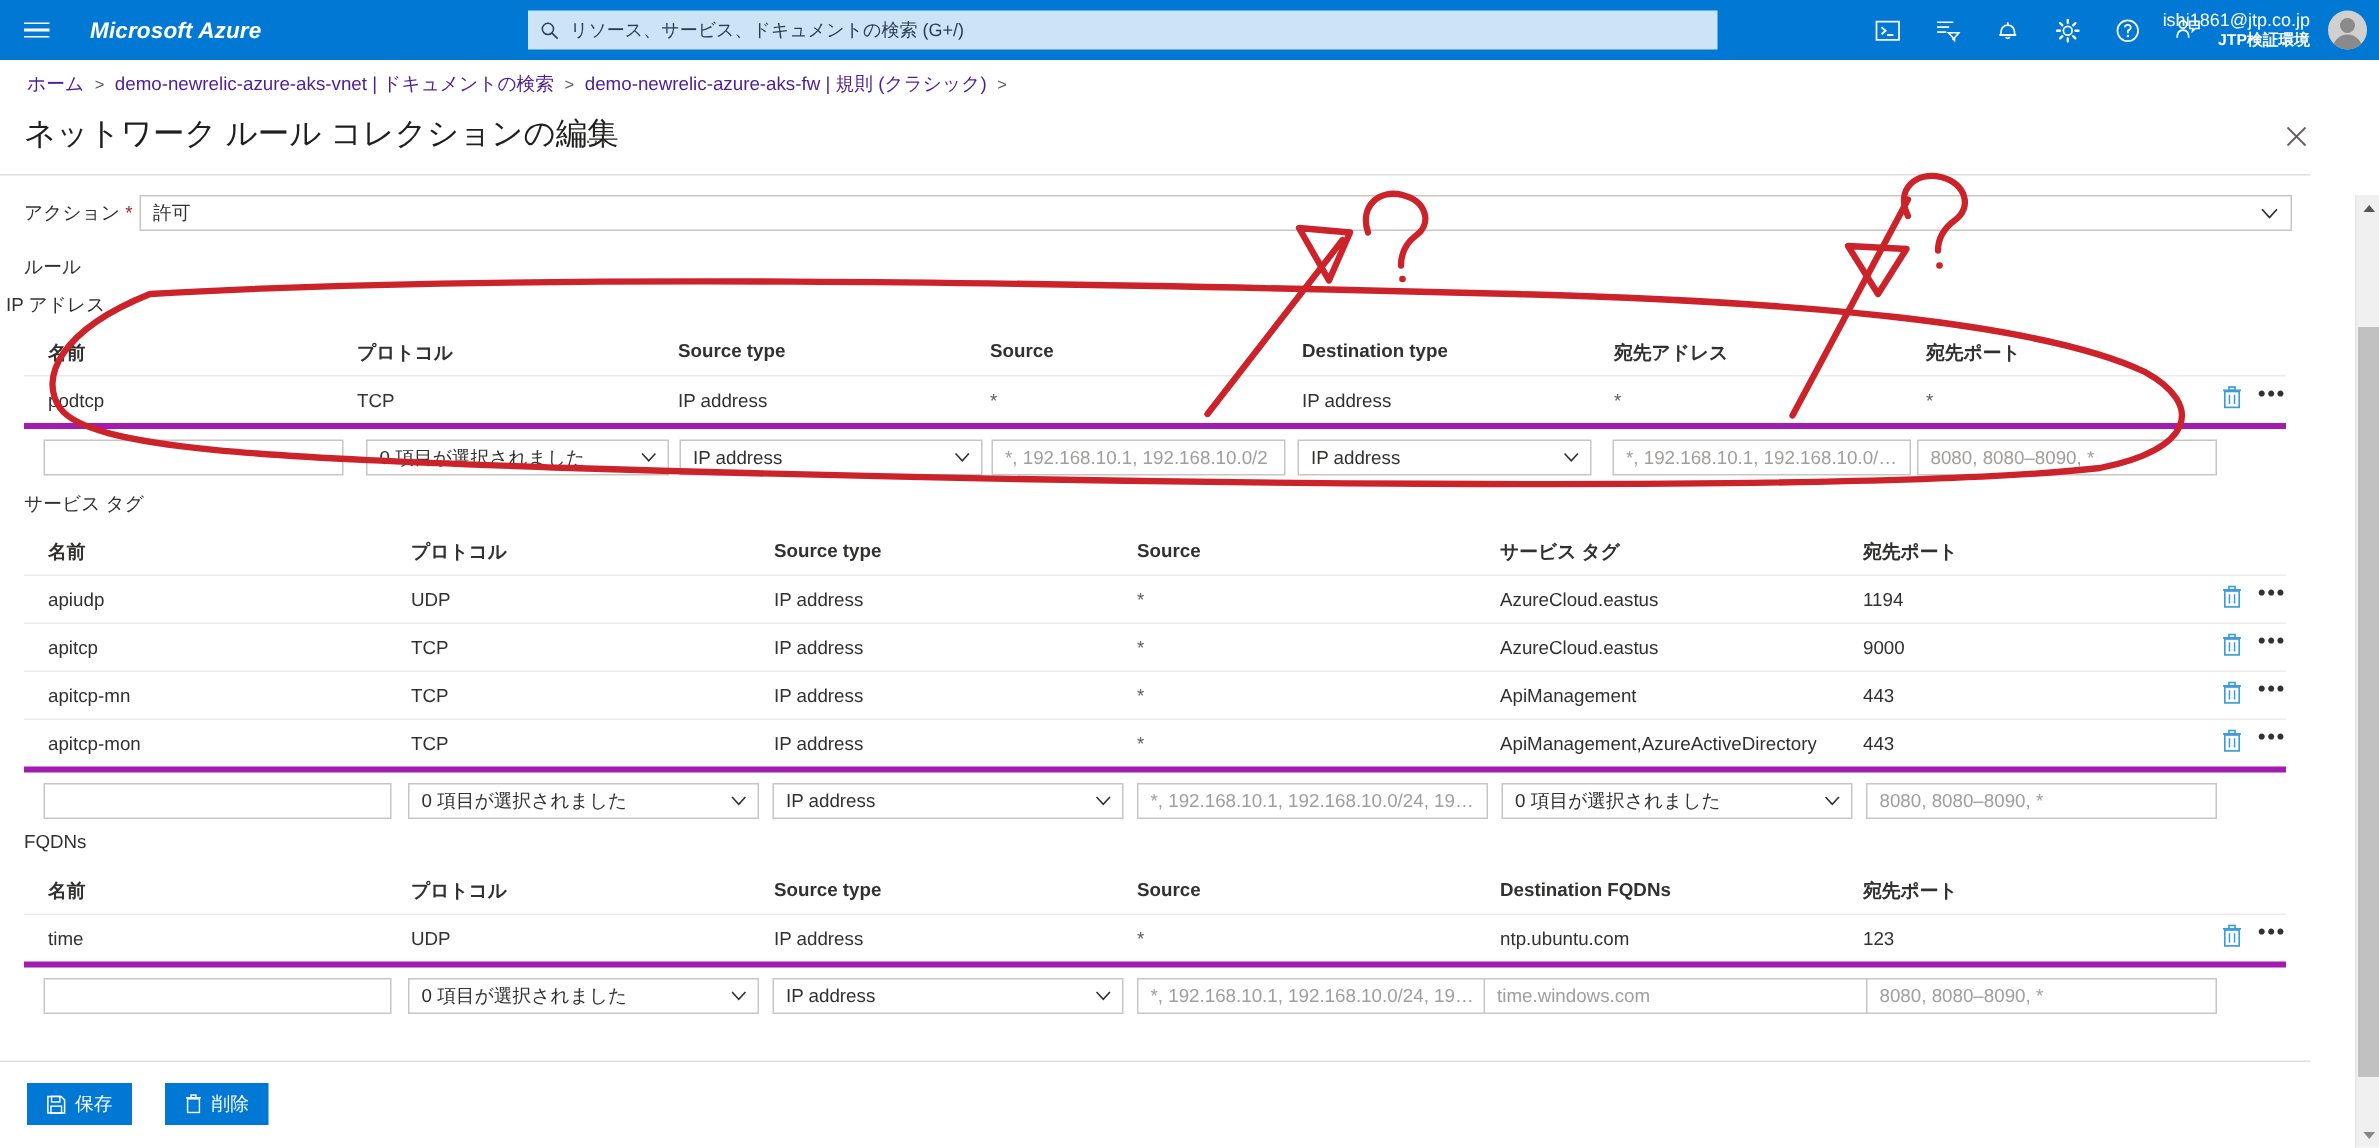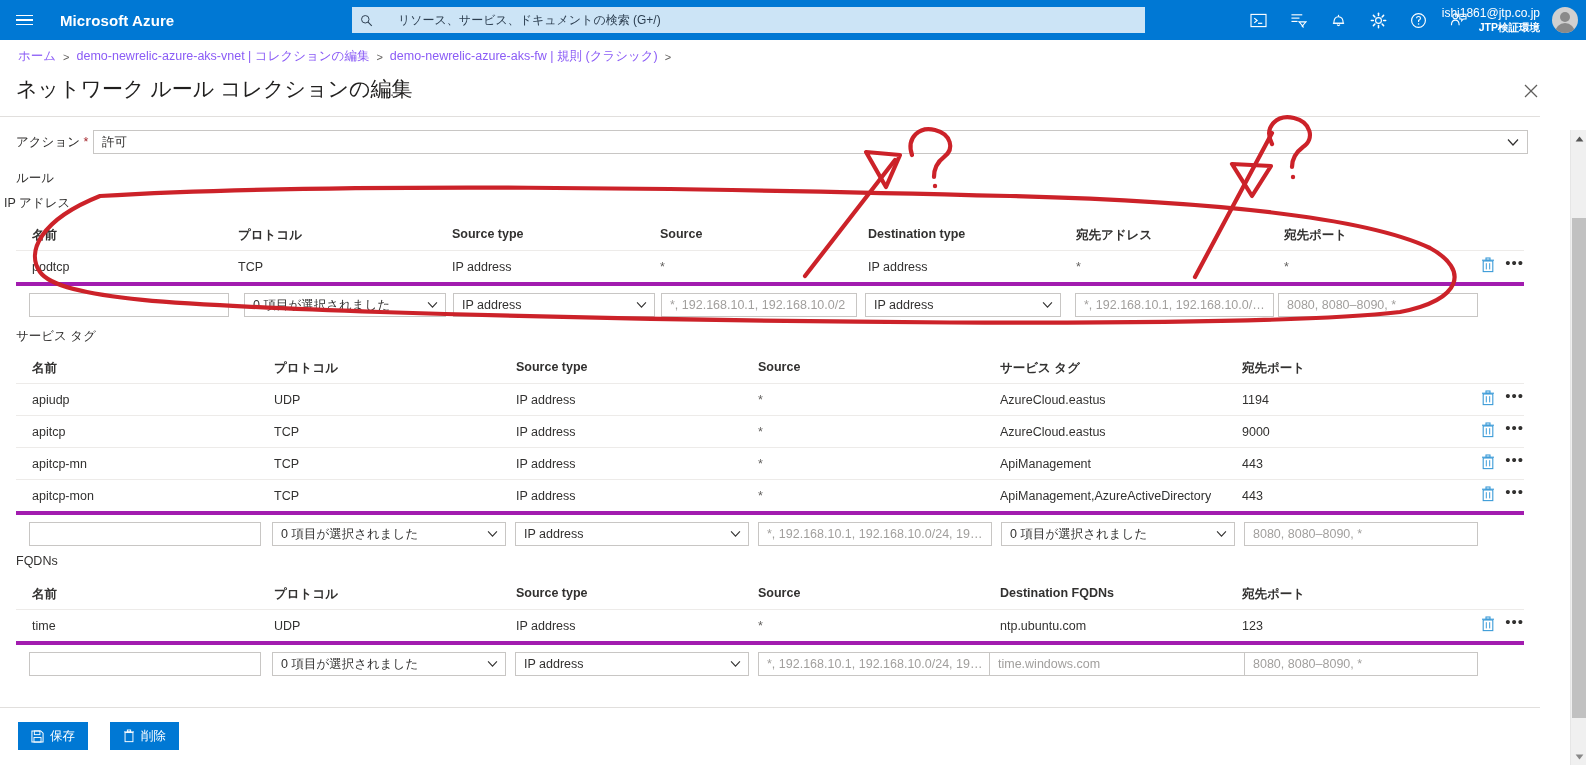--- a/index.html
+++ b/index.html
@@ -21,28 +21,28 @@
   }
   .hamburger {
     width: 48px; height: 40px;
     display: flex; flex-direction: column;
     align-items: center; justify-content: center;
     gap: 3px; cursor: pointer;
   }
   .hamburger span { display:block; width: 17px; height: 1.5px; background: #ffffff; }
   .brand {
     font-size: 15px; font-weight: bold; letter-spacing: .1px;
-    margin-left: 12px; white-space: nowrap;
+    margin-left: 12px; white-space: nowrap; font-style: italic;
   }
   .searchwrap {
     position: absolute; left: 352px; top: 7px;
     width: 793px; height: 26px;
     background: #cce4f6;
     display: flex; align-items: center;
-    padding-left: 8px; gap: 25px;
+    padding-left: 8px; gap: 7px;
     cursor: text;
   }
   .searchwrap .mag { width: 13px; height: 13px; flex: none; }
   .searchwrap .ph {
     font-size: 12px; color: #2c3e50; white-space: nowrap;
   }
   .topicons {
     position: absolute; right: 108px; top: 0; height: 40px;
     display: flex; align-items: center; gap: 0;
   }
@@ -74,21 +74,21 @@
     width: 20px; height: 14px; border-radius: 10px 10px 0 0; background: #8a8a8a;
   }
 
   
   .crumbs {
     position: absolute; top: 48px; left: 18px;
     font-size: 12.5px; color: #323130;
     display: flex; align-items: center; gap: 7px;
     white-space: nowrap;
   }
-  .crumbs a { color: #8b5cf6; text-decoration: none; cursor: pointer; }
+  .crumbs a { color: #4c1d95; text-decoration: none; cursor: pointer; }
   .crumbs .sep { color: #605e5c; font-size: 11px; }
   .pagetitle {
     position: absolute; top: 75px; left: 16px;
     font-size: 21px; color: #201f1e; font-weight: normal;
     white-space: nowrap;
   }
   .title-ellipsis {
     position: absolute; top: 82px; left: 390px;
     font-size: 15px; color: #605e5c; letter-spacing: 1px;
     cursor: pointer;
@@ -285,21 +285,21 @@
   </div>
   <div class="avatar">
     <div class="head"></div>
     <div class="body"></div>
   </div>
 </div>
 
 <div class="crumbs">
   <a>ホーム</a>
   <span class="sep">&gt;</span>
-  <a>demo-newrelic-azure-aks-vnet | コレクションの編集</a>
+  <a>demo-newrelic-azure-aks-vnet | ドキュメントの検索</a>
   <span class="sep">&gt;</span>
   <a>demo-newrelic-azure-aks-fw | 規則 (クラシック)</a>
   <span class="sep">&gt;</span>
 </div>
 
 <div class="pagetitle">ネットワーク ルール コレクションの編集</div>
 <div class="title-ellipsis">...</div>
 
 <div class="closebtn">
   <svg width="16" height="16" viewBox="0 0 16 16">

